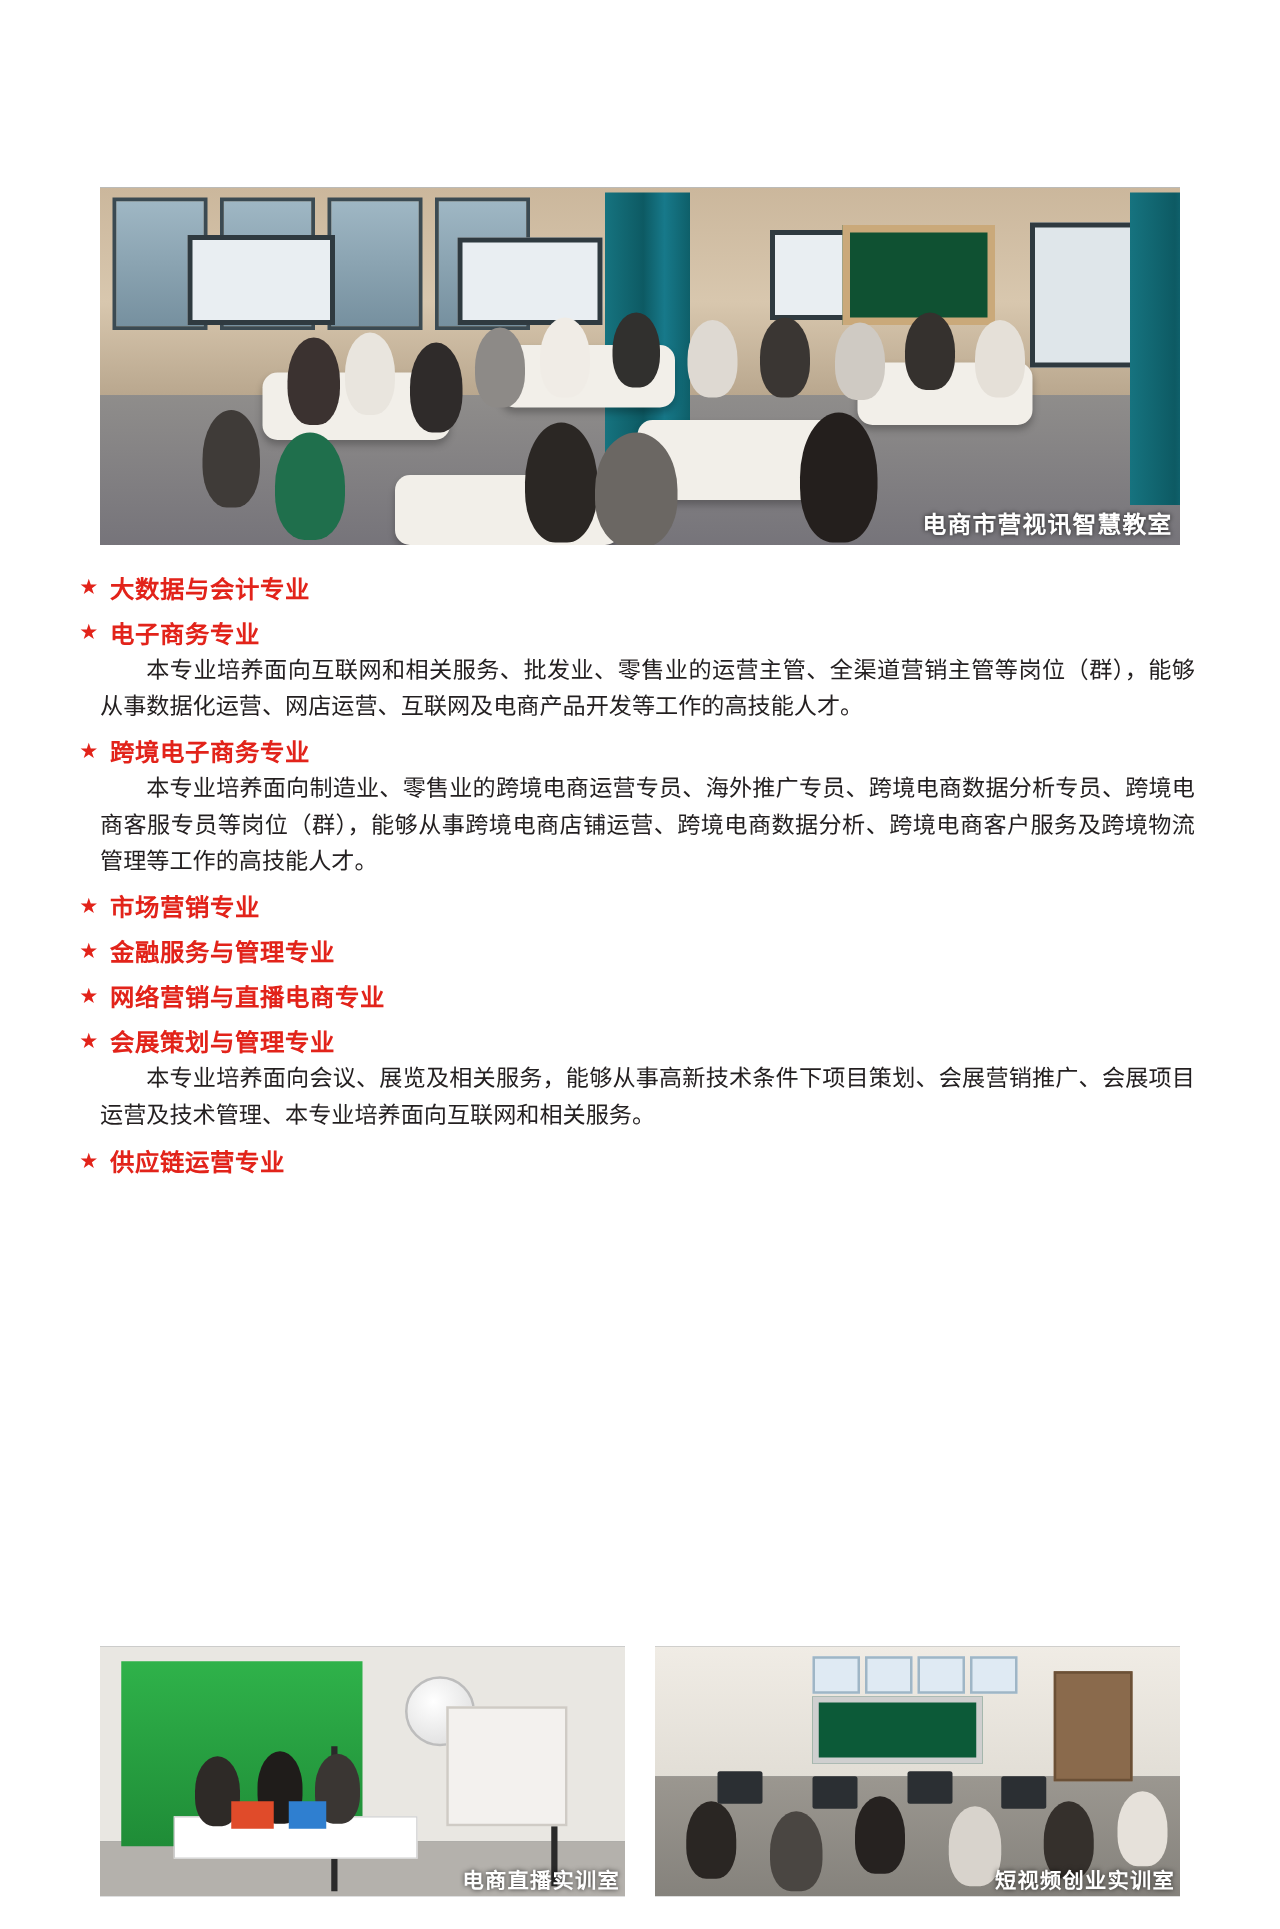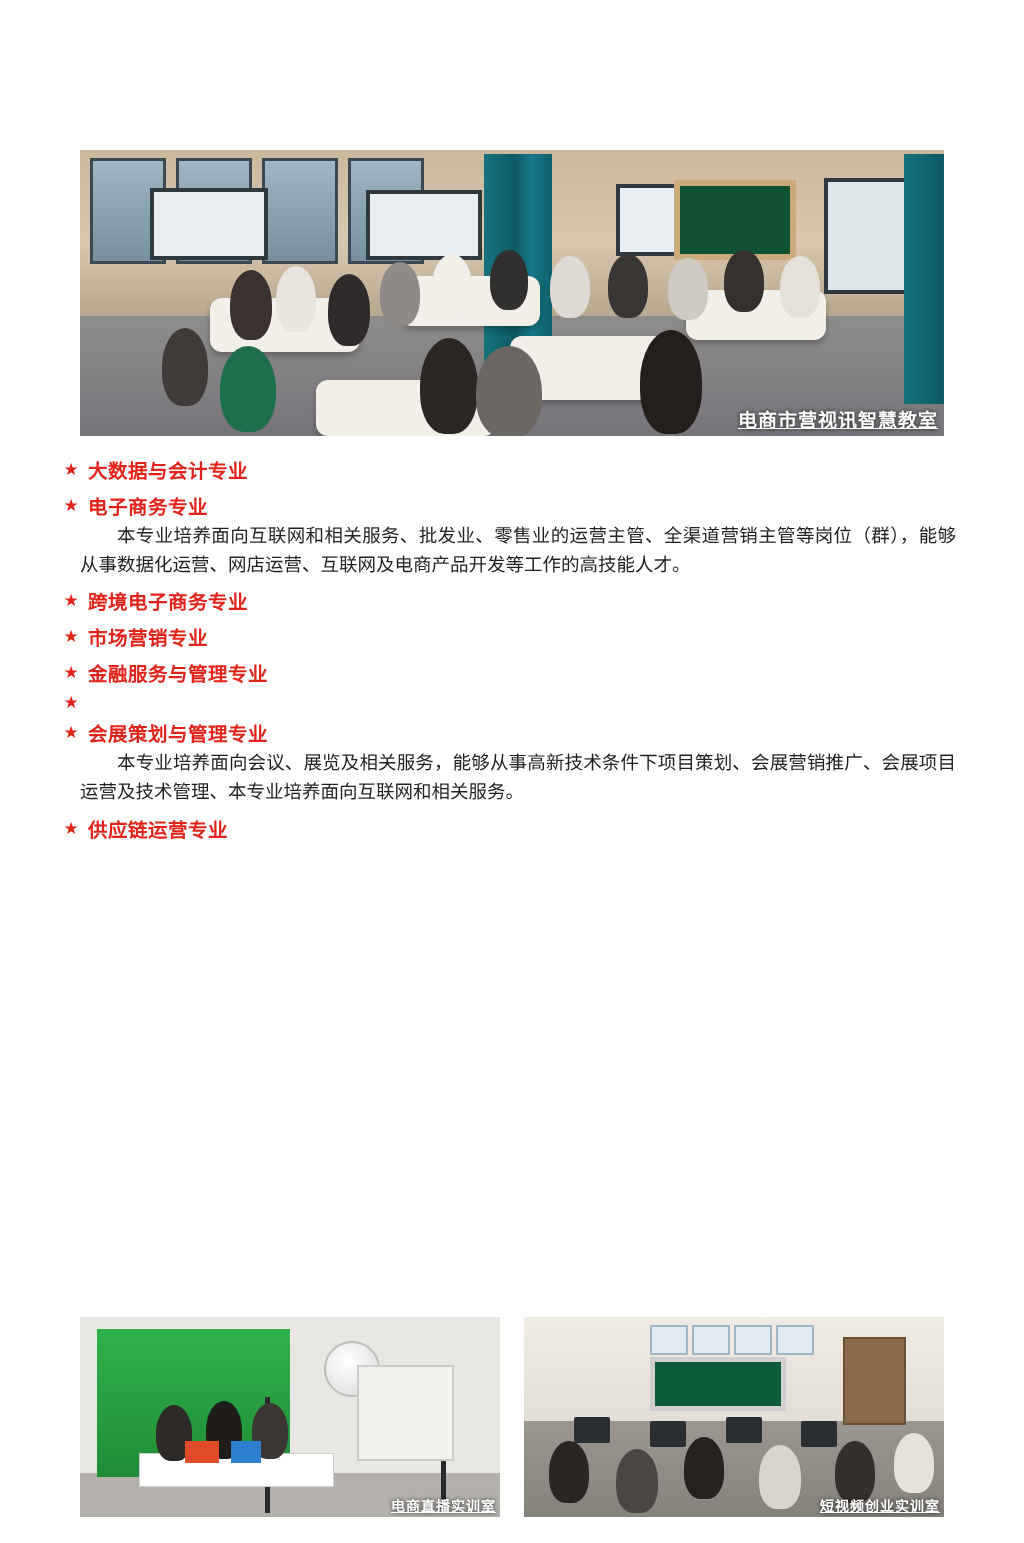--- a/index.html
+++ b/index.html
@@ -45,21 +45,20 @@
   }
   .photo-caption {
     position: absolute;
     right: 6px;
     bottom: 4px;
     color: #ffffff;
     font-size: 19px;
     font-weight: bold;
     letter-spacing: 1px;
     text-shadow: 0 0 4px rgba(0,0,0,.75);
-    text-decoration: underline;
   }
   
   .majors {
     position: absolute;
     left: 62px;
     top: 448px;
     width: 900px;
   }
   .major {
     margin-bottom: 2px;
@@ -105,21 +104,21 @@
     justify-content: space-between;
   }
   .bottom-photo {
     position: relative;
     width: 420px;
     height: 200px;
     overflow: hidden;
     background: #8a8f93;
   }
   .bottom-photo .photo-caption {
-    font-size: 14px;
+    font-size: 17px;
     right: 4px;
     bottom: 2px;
   }
 
   
   .ph { position:absolute; }
   
   .hero-wall { position:absolute; left:0; top:0; width:100%; height:58%;
     background: linear-gradient(180deg,#cbb79c 0%, #d8c7ae 55%, #b9a78e 100%); }
   .hero-floor { position:absolute; left:0; top:58%; width:100%; height:42%;
@@ -218,39 +217,41 @@
         <span class="major-name">电子商务专业</span>
       </div>
       <p class="major-desc">本专业培养面向互联网和相关服务、批发业、零售业的运营主管、全渠道营销主管等岗位（群），能够从事数据化运营、网店运营、互联网及电商产品开发等工作的高技能人才。</p>
     </div>
 
     <div class="major">
       <div class="major-head">
         <span class="star-icon">★</span>
         <span class="major-name">跨境电子商务专业</span>
       </div>
+      <p class="major-desc">本专业培养面向制造业、零售业的跨境电商运营专员、海外推广专员、跨境电商数据分析专员、跨境电商客服专员等岗位（群），能够从事跨境电商店铺运营、跨境电商数据分析、跨境电商客户服务及跨境物流管理等工作的高技能人才。</p>
     </div>
 
     <div class="major">
       <div class="major-head">
         <span class="star-icon">★</span>
         <span class="major-name">市场营销专业</span>
       </div>
     </div>
 
     <div class="major">
       <div class="major-head">
         <span class="star-icon">★</span>
         <span class="major-name">金融服务与管理专业</span>
       </div>
     </div>
 
     <div class="major">
       <div class="major-head">
         <span class="star-icon">★</span>
+        <span class="major-name">网络营销与直播电商专业</span>
       </div>
     </div>
 
     <div class="major">
       <div class="major-head">
         <span class="star-icon">★</span>
         <span class="major-name">会展策划与管理专业</span>
       </div>
       <p class="major-desc">本专业培养面向会议、展览及相关服务，能够从事高新技术条件下项目策划、会展营销推广、会展项目运营及技术管理、本专业培养面向互联网和相关服务。</p>
     </div>

